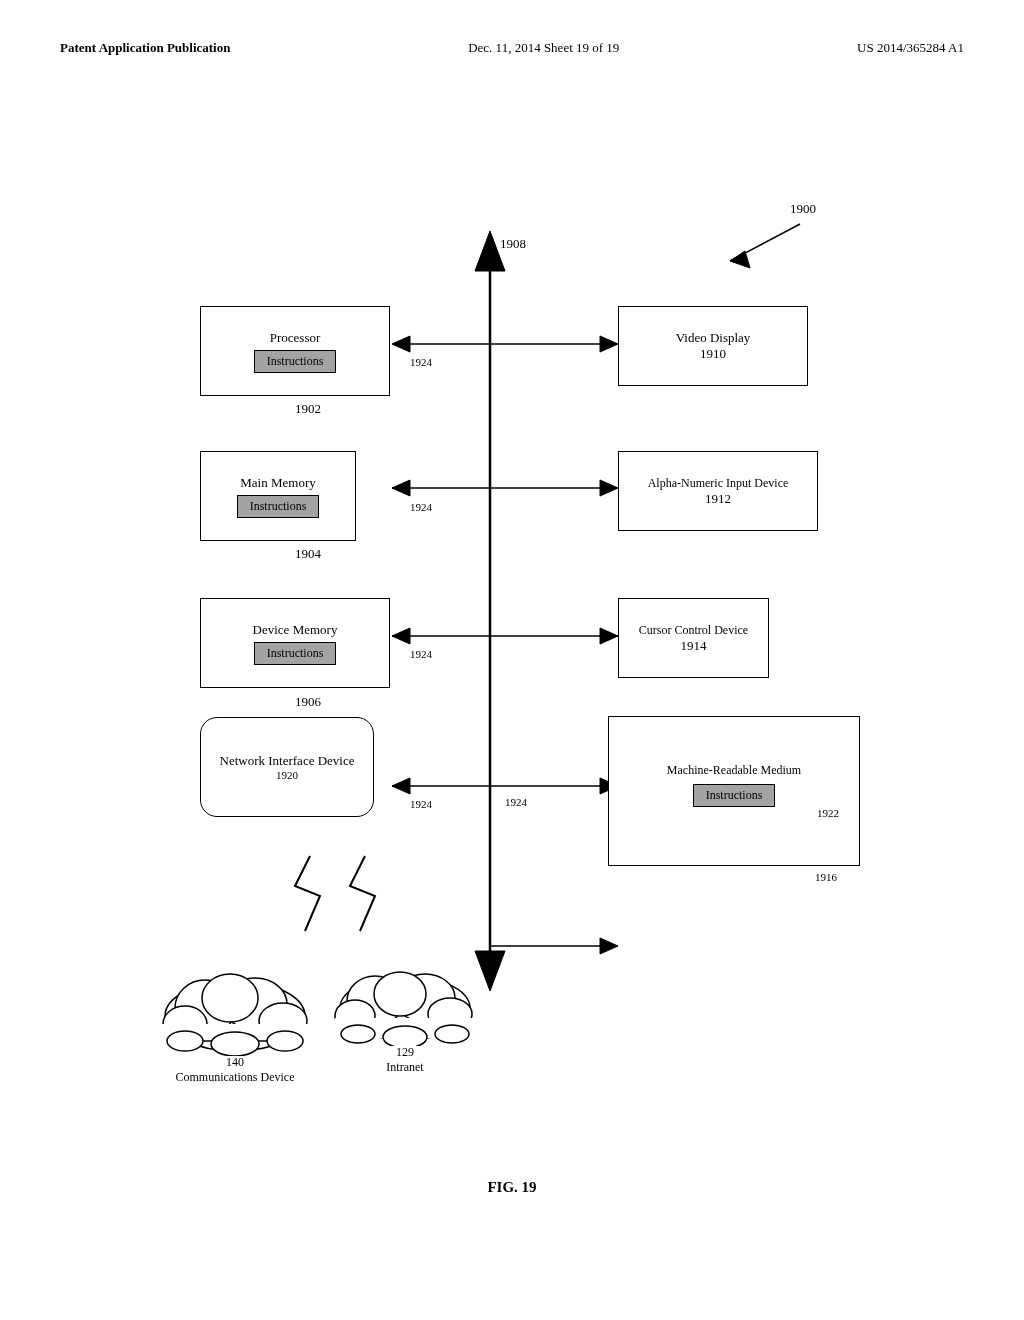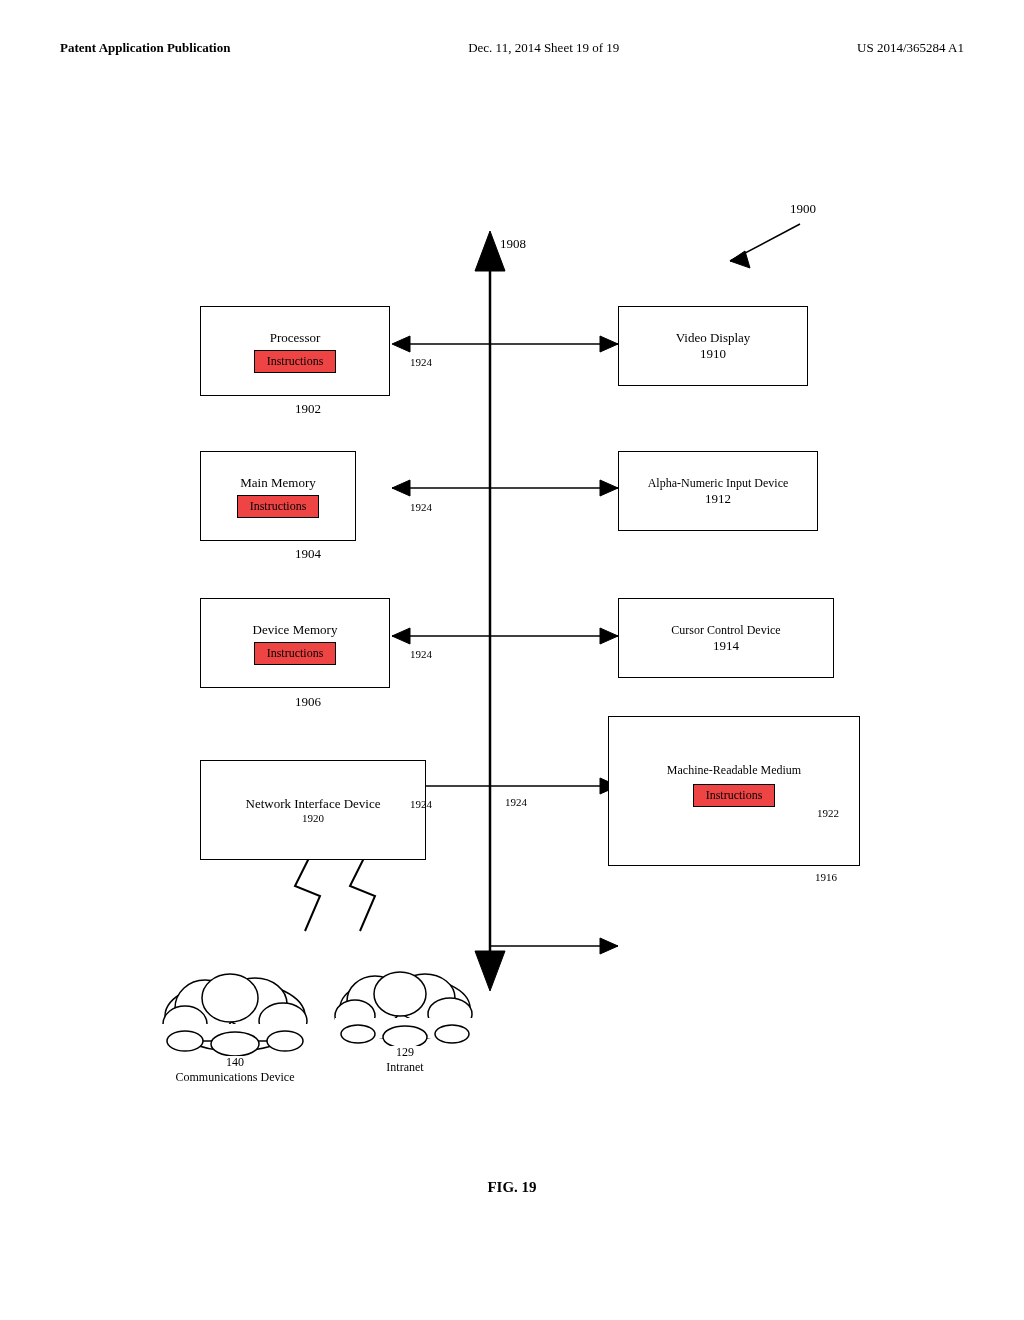--- a/index.html
+++ b/index.html
@@ -45,21 +45,21 @@
       display: flex;
       flex-direction: column;
       align-items: center;
       justify-content: center;
       font-size: 13px;
       text-align: center;
       padding: 6px 16px;
     }
     .inner-box {
       border: 1.5px solid #000;
-      background: #ef4444;
+      background: #a3a3a3;
       font-size: 12px;
       padding: 3px 12px;
       margin-top: 4px;
       text-align: center;
     }
 
     
     .label {
       position: absolute;
       font-size: 13px;
@@ -178,37 +178,37 @@
 
     <div class="box" style="top:522px; left:200px; width:190px; height:90px;">
       <span>Device Memory</span>
       <div class="inner-box">
         <span>Instructions</span>
       </div>
     </div>
     <div class="label" style="top:618px; left:295px;">1906</div>
     <div class="label" style="top:572px; left:410px; font-size:11px;">1924</div>
 
-    <div class="box" style="top:684px; left:200px; width:226px; height:100px;">
+    <div class="box" style="top:641px; left:200px; width:174px; height:100px;border-radius:17px;">
       <span style="font-size:13px;">Network Interface Device</span>
       <span style="font-size:11px;">1920</span>
     </div>
     <div class="label" style="top:722px; left:410px; font-size:11px;">1924</div>
 
     <div class="box" style="top:230px; left:618px; width:190px; height:80px;">
       <span>Video Display</span>
       <span>1910</span>
     </div>
 
     <div class="box" style="top:375px; left:618px; width:200px; height:80px;">
       <span style="font-size:12px;">Alpha-Numeric Input Device</span>
       <span>1912</span>
     </div>
 
-    <div class="box" style="top:522px; left:618px; width:216px; height:80px;">
+    <div class="box" style="top:522px; left:618px; width:151px; height:80px;">
       <span style="font-size:12px;">Cursor Control Device</span>
       <span>1914</span>
     </div>
 
     <div class="box" style="top:640px; left:608px; width:252px; height:150px;">
 
       <div style="display:flex; flex-direction:column; align-items:center; justify-content:center; width:100%; height:100%;">
         <span style="font-size:12px; text-align:center;">Machine-Readable Medium</span>
         <div class="inner-box" style="margin-top:6px;">
           <span>Instructions</span>

